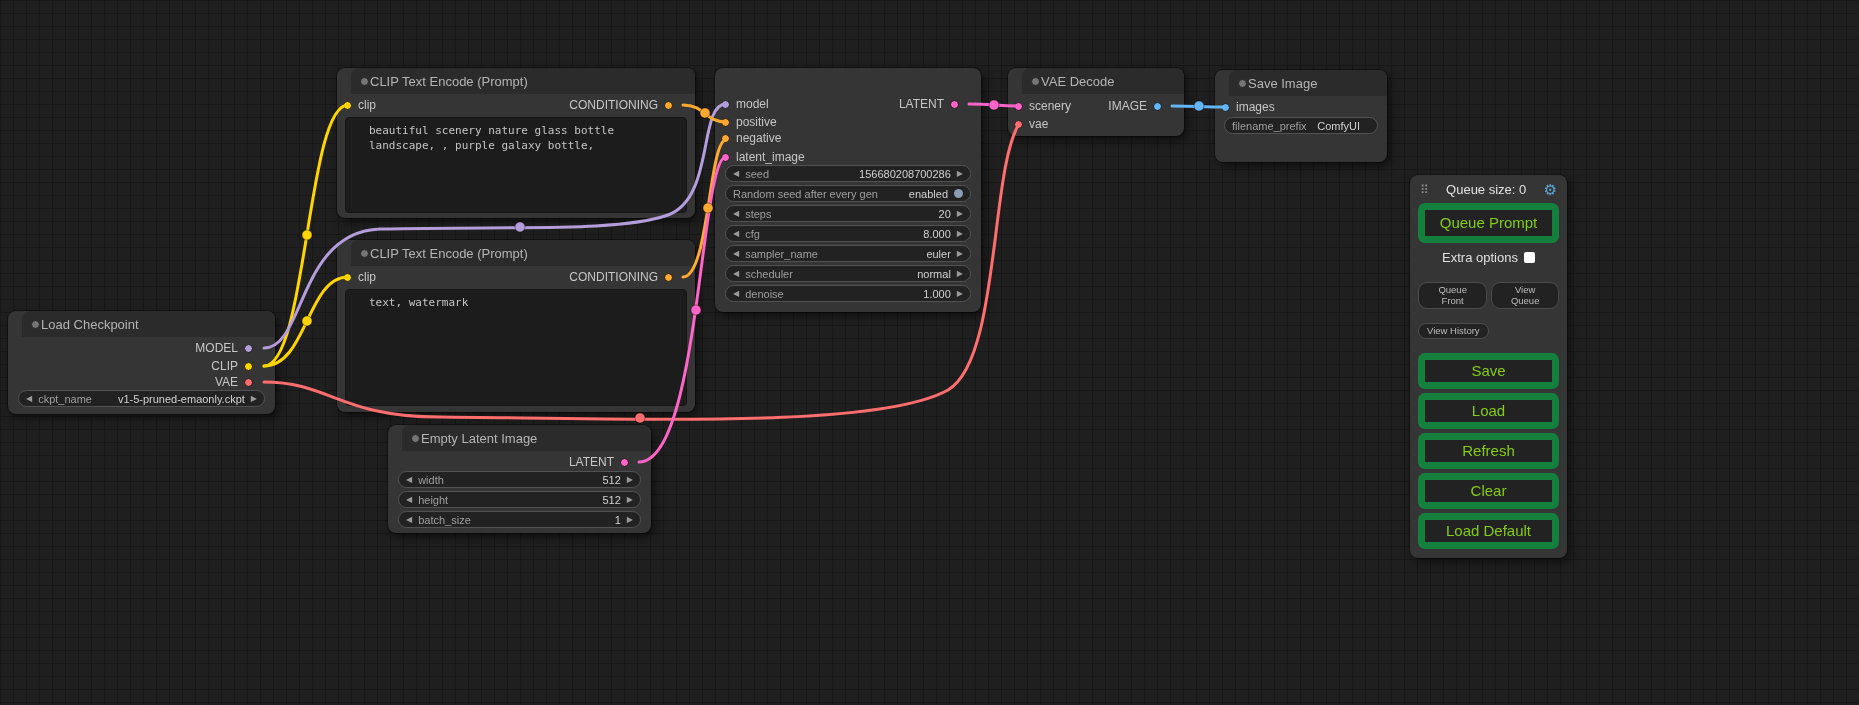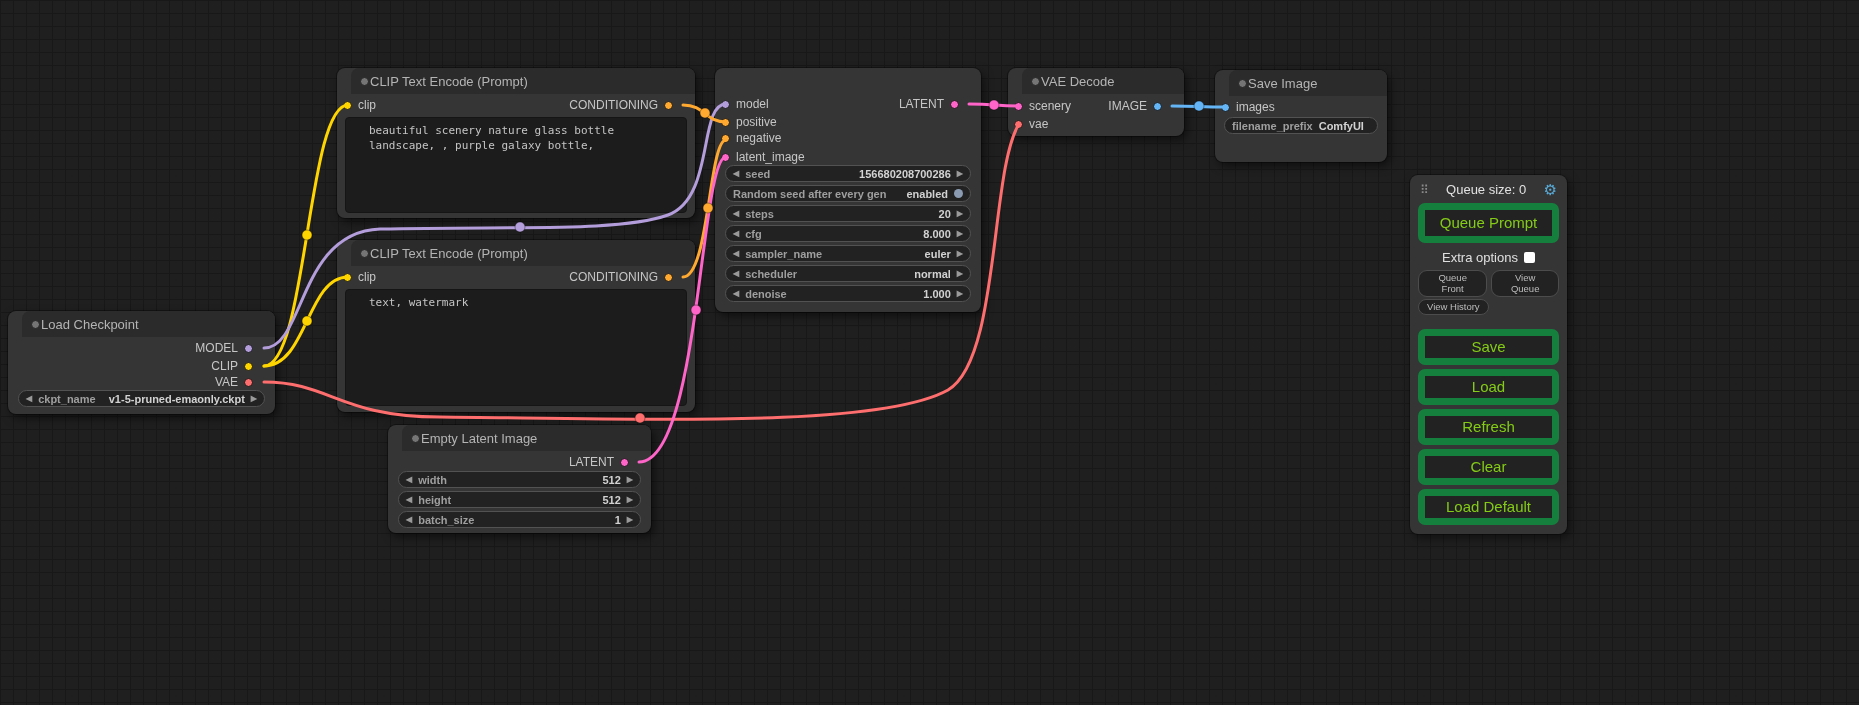--- a/index.html
+++ b/index.html
@@ -39,21 +39,21 @@
   }
   .slot.in  { left: 6px; }
   .slot.out { right: 22px; }
   .port-dot {
     width: 9px; height: 9px; border-radius: 50%;
     border: 1px solid #191919; flex: 0 0 auto;
   }
 
   .widgets {
     position: absolute; left: 10px; right: 10px;
-    display: flex; flex-direction: column; gap: 3px; font-weight: bold;
+    display: flex; flex-direction: column; gap: 3px;
   }
   .widget {
     height: 17px; background: #222; border: 1px solid #525252; border-radius: 9px;
     display: flex; align-items: center; gap: 6px; padding: 0 7px;
     font-size: 11px; color: #a8a8a8;
   }
   .widget .arrow { font-size: 8px; color: #9a9a9a; line-height: 1; }
   .widget .wlabel { color: #9f9f9f; }
   .widget .wvalue { margin-left: auto; color: #d2d2d2; }
   .toggle-dot { width: 9px; height: 9px; border-radius: 50%; flex: 0 0 auto; }
@@ -77,21 +77,21 @@
   .gear { font-size: 15px; line-height: 1; cursor: pointer; }
   .btn {
     display: block; width: 100%; background: #222; border: 7px solid #15803d;
     color: #84cc16; border-radius: 7px; font-family: inherit; cursor: pointer;
   }
   .btn-queue { font-size: 15px; padding: 4px 0 5px; margin: 1px 0 6px; }
   .btn-large { font-size: 15px; padding: 2px 0 3px; margin-top: 4px; }
   .gap { height: 10px; }
   .extra-row { display: flex; align-items: center; justify-content: center; gap: 6px; font-size: 13px; color: #e0e0e0; padding: 1px 0 3px; }
   .checkbox { width: 11px; height: 11px; background: #fff; border-radius: 2px; cursor: pointer; }
-  .small-row { display: flex; justify-content: flex-start; gap: 4px; margin-top: 2px; }
+  .small-row { display: flex; justify-content: flex-start; gap: 4px; margin-top: 14px; }
   .btn-small {
     background: #222; border: 1px solid #4c4c4c; color: #bdbdbd;
     font-size: 9.5px; padding: 1px 8px 2px; border-radius: 9px; font-family: inherit; cursor: pointer;
   }
 </style>
 </head>
 <body>
 
 <svg class="wires" width="1859" height="705">
   <path class="wire" d="M264,366 C307,366 307,105 348,105" style="stroke: rgb(255, 213, 0);"></path>

